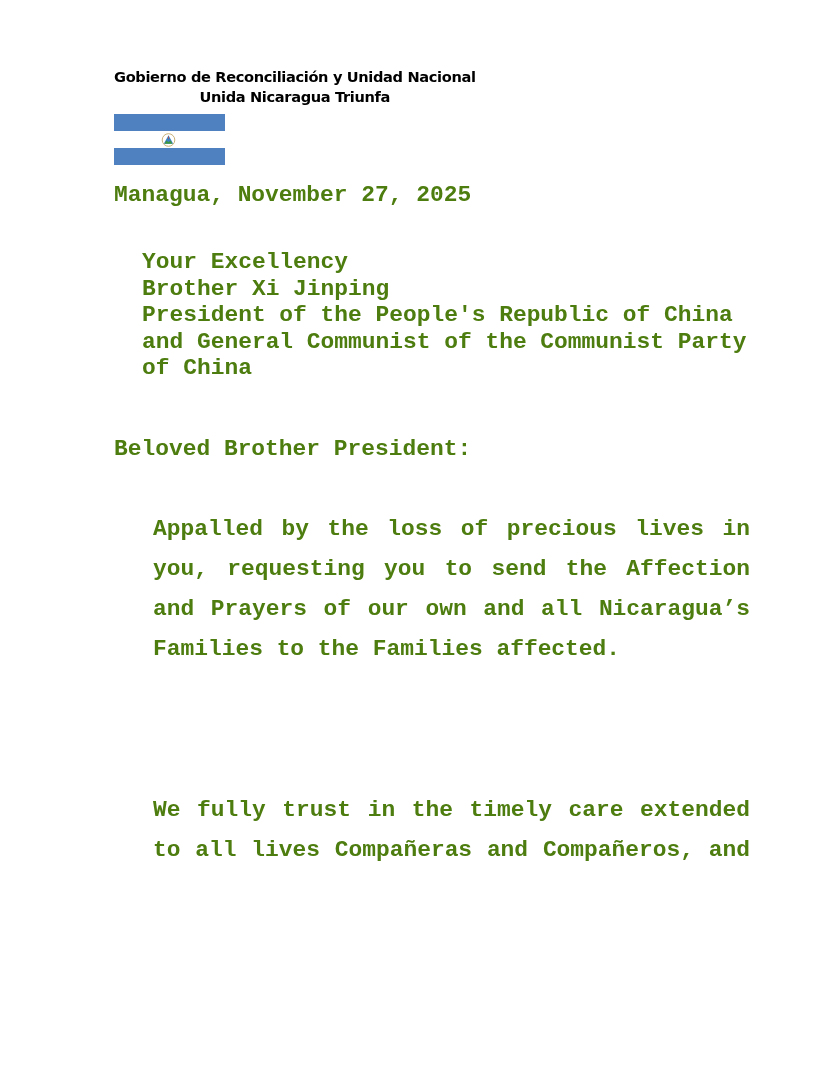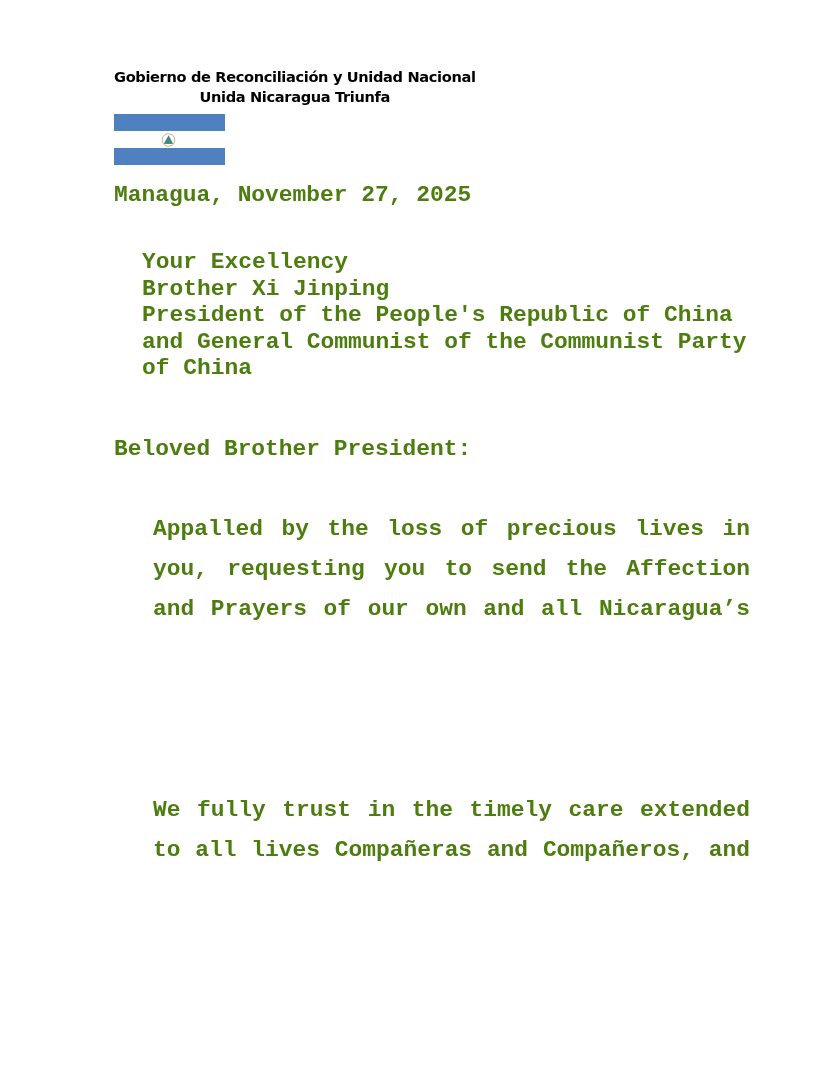--- a/index.html
+++ b/index.html
@@ -124,18 +124,19 @@
   <div>and General Communist of the Communist Party</div>
   <div>of China</div>
 </div>
 
 <div class="mono salutation">Beloved Brother President:</div>
 
 <div class="mono para para1">
   <div class="line">Appalled by the loss of precious lives in</div>
   <div class="line">you, requesting you to send the Affection</div>
   <div class="line">and Prayers of our own and all Nicaragua’s</div>
+  <div class="line last">Families to the Families affected.</div>
 </div>
 
 <div class="mono para para2">
   <div class="line">We fully trust in the timely care extended</div>
   <div class="line">to all lives Compañeras and Compañeros, and</div>
 </div>
 
 </body></html>

